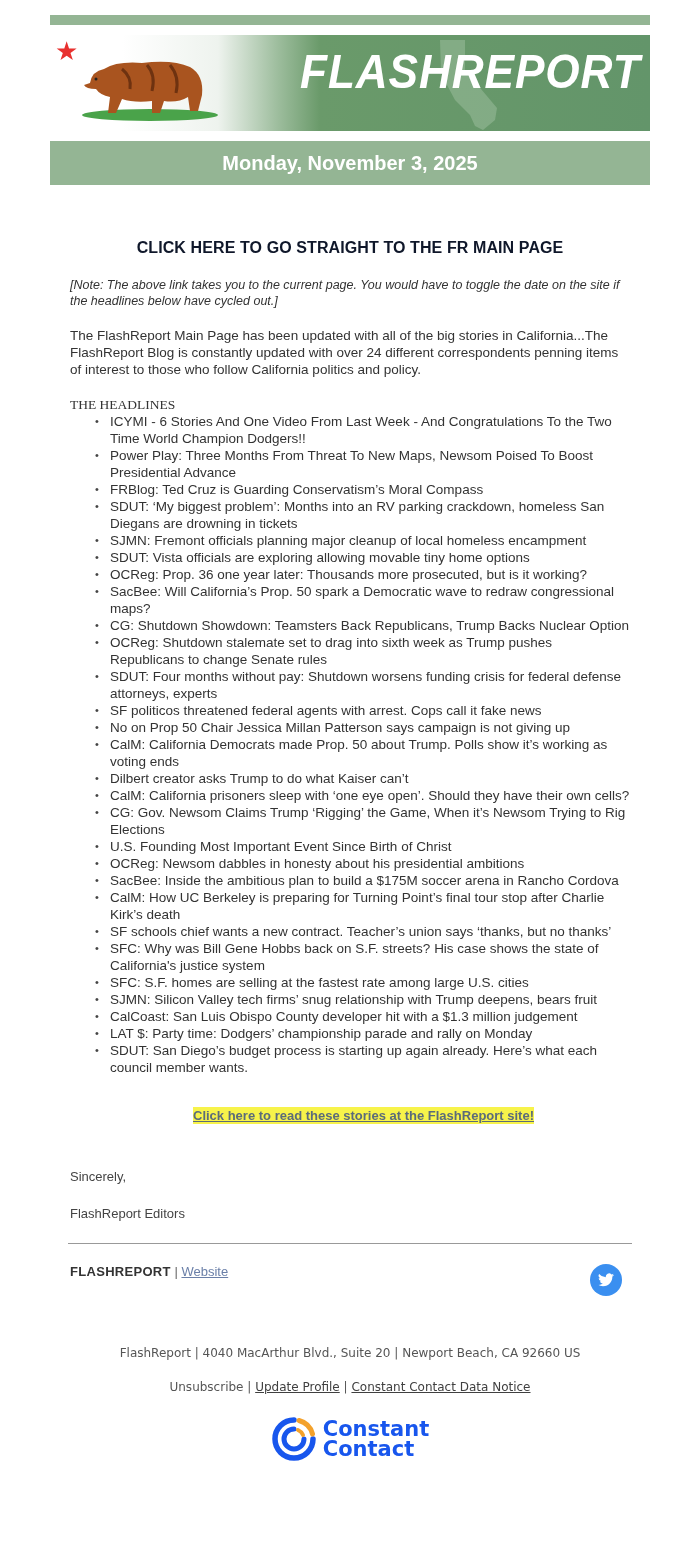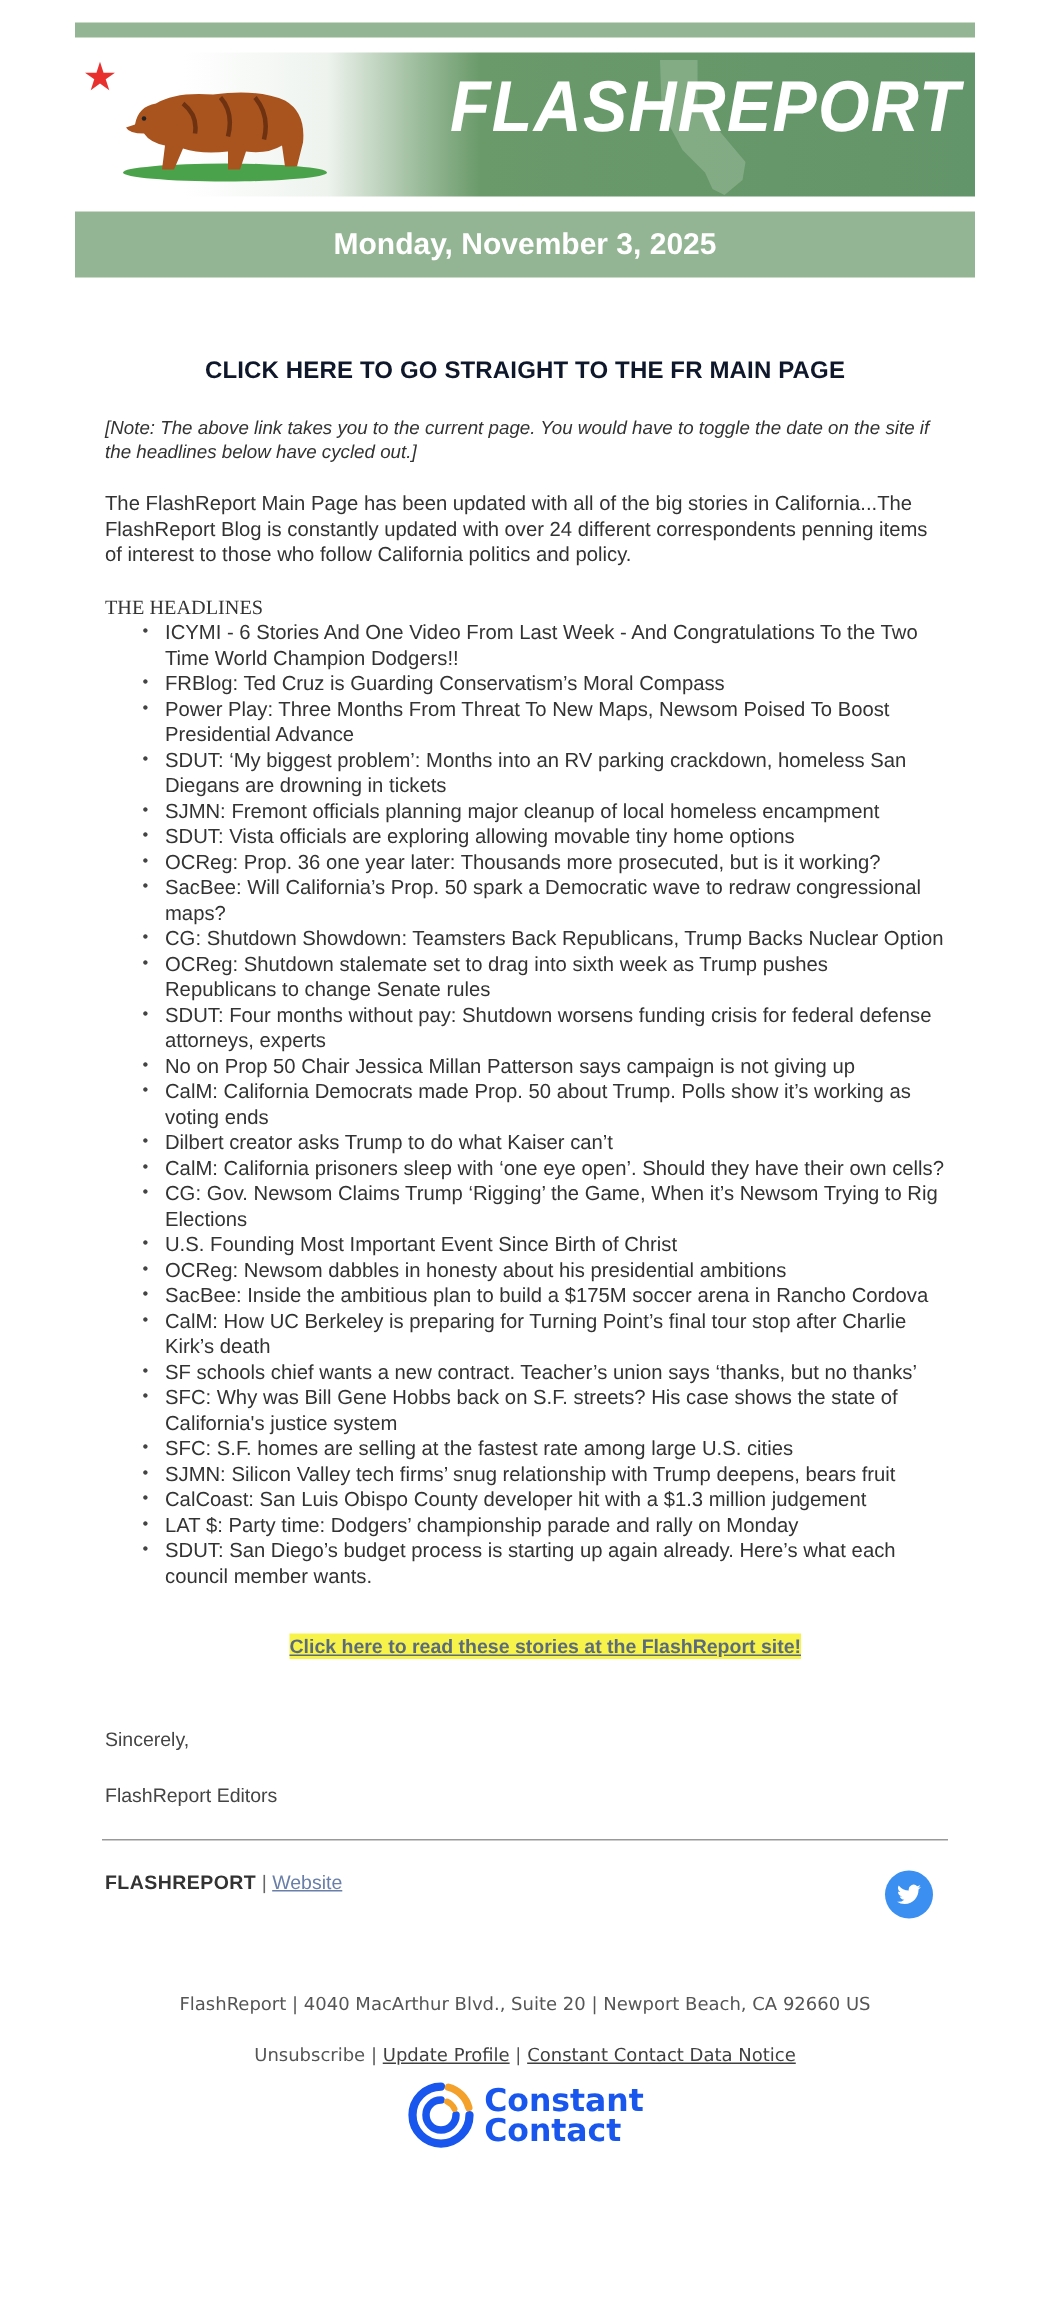--- a/index.html
+++ b/index.html
@@ -36,21 +36,21 @@
   .divider { border: 0; border-top: 1px solid #999999; margin: 0 18px; }
   .footer-brand { position: relative; height: 60px; padding: 20px 20px 0 20px; font-size: 13px; }
   .footer-brand .name { font-weight: bold; color: #333333; letter-spacing: 0.3px; }
   .footer-brand .sep { color: #666666; }
   .footer-brand a { color: #6a7fa8; text-decoration: underline; }
   .twitter { position: absolute; right: 28px; top: 20px; width: 32px; height: 32px; border-radius: 50%; background: #3a8ff0;
     display: flex; align-items: center; justify-content: center; }
   .address { text-align: center; font-family: "DejaVu Sans", sans-serif; font-size: 12px; color: #555555; margin-top: 22px; }
   .links { text-align: center; font-family: "DejaVu Sans", sans-serif; font-size: 12px; color: #555555; margin-top: 20px; }
   .links a { color: #404040; text-decoration: underline; }
-  .cc { text-align: center; margin-top: 10px; }
+  .cc { text-align: center; margin-top: 22px; }
   .cc .logo { display: inline-flex; align-items: center; gap: 6px; }
   .cc .cc-text { color: #1856ed; font-weight: bold; font-size: 21px; line-height: 20px; text-align: left; font-family: "DejaVu Sans", sans-serif; }
   .cc .try { font-size: 9.5px; color: #222222; margin-top: 6px; font-family: "DejaVu Sans", sans-serif; }
 </style>
 </head>
 <body>
 
 <div class="wrap">
   <div class="topbar"></div>
 
@@ -71,30 +71,31 @@
 
   <div class="datebar">Monday, November 3, 2025</div>
 
   <div class="content">
     <div class="main-link">CLICK HERE TO GO STRAIGHT TO THE FR MAIN PAGE</div>
     <div class="note">[Note: The above link takes you to the current page. You would have to toggle the date on the site if the headlines below have cycled out.]</div>
     <div class="intro">The FlashReport Main Page has been updated with all of the big stories in California...The FlashReport Blog is constantly updated with over 24 different correspondents penning items of interest to those who follow California politics and policy.</div>
     <div class="headlines-title">THE HEADLINES</div>
     <ul class="headlines">
       <li>ICYMI - 6 Stories And One Video From Last Week - And Congratulations To the Two Time World Champion Dodgers!!</li>
+      <li>Power Play: Three Months From Threat To New Maps, Newsom Poised To Boost Presidential Advance</li>
       <li>FRBlog: Ted Cruz is Guarding Conservatism’s Moral Compass</li>
-      <li>Power Play: Three Months From Threat To New Maps, Newsom Poised To Boost Presidential Advance</li>
       <li>SDUT: ‘My biggest problem’: Months into an RV parking crackdown, homeless San Diegans are drowning in tickets</li>
       <li>SJMN: Fremont officials planning major cleanup of local homeless encampment</li>
       <li>SDUT: Vista officials are exploring allowing movable tiny home options</li>
       <li>OCReg: Prop. 36 one year later: Thousands more prosecuted, but is it working?</li>
       <li>SacBee: Will California’s Prop. 50 spark a Democratic wave to redraw congressional maps?</li>
       <li>CG: Shutdown Showdown: Teamsters Back Republicans, Trump Backs Nuclear Option</li>
       <li>OCReg: Shutdown stalemate set to drag into sixth week as Trump pushes Republicans to change Senate rules</li>
       <li>SDUT: Four months without pay: Shutdown worsens funding crisis for federal defense attorneys, experts</li>
+      <li>SF politicos threatened federal agents with arrest. Cops call it fake news</li>
       <li>No on Prop 50 Chair Jessica Millan Patterson says campaign is not giving up</li>
       <li>CalM: California Democrats made Prop. 50 about Trump. Polls show it’s working as voting ends</li>
       <li>Dilbert creator asks Trump to do what Kaiser can’t</li>
       <li>CalM: California prisoners sleep with ‘one eye open’. Should they have their own cells?</li>
       <li>CG: Gov. Newsom Claims Trump ‘Rigging’ the Game, When it’s Newsom Trying to Rig Elections</li>
       <li>U.S. Founding Most Important Event Since Birth of Christ</li>
       <li>OCReg: Newsom dabbles in honesty about his presidential ambitions</li>
       <li>SacBee: Inside the ambitious plan to build a $175M soccer arena in Rancho Cordova</li>
       <li>CalM: How UC Berkeley is preparing for Turning Point’s final tour stop after Charlie Kirk’s death</li>
       <li>SF schools chief wants a new contract. Teacher’s union says ‘thanks, but no thanks’</li>

